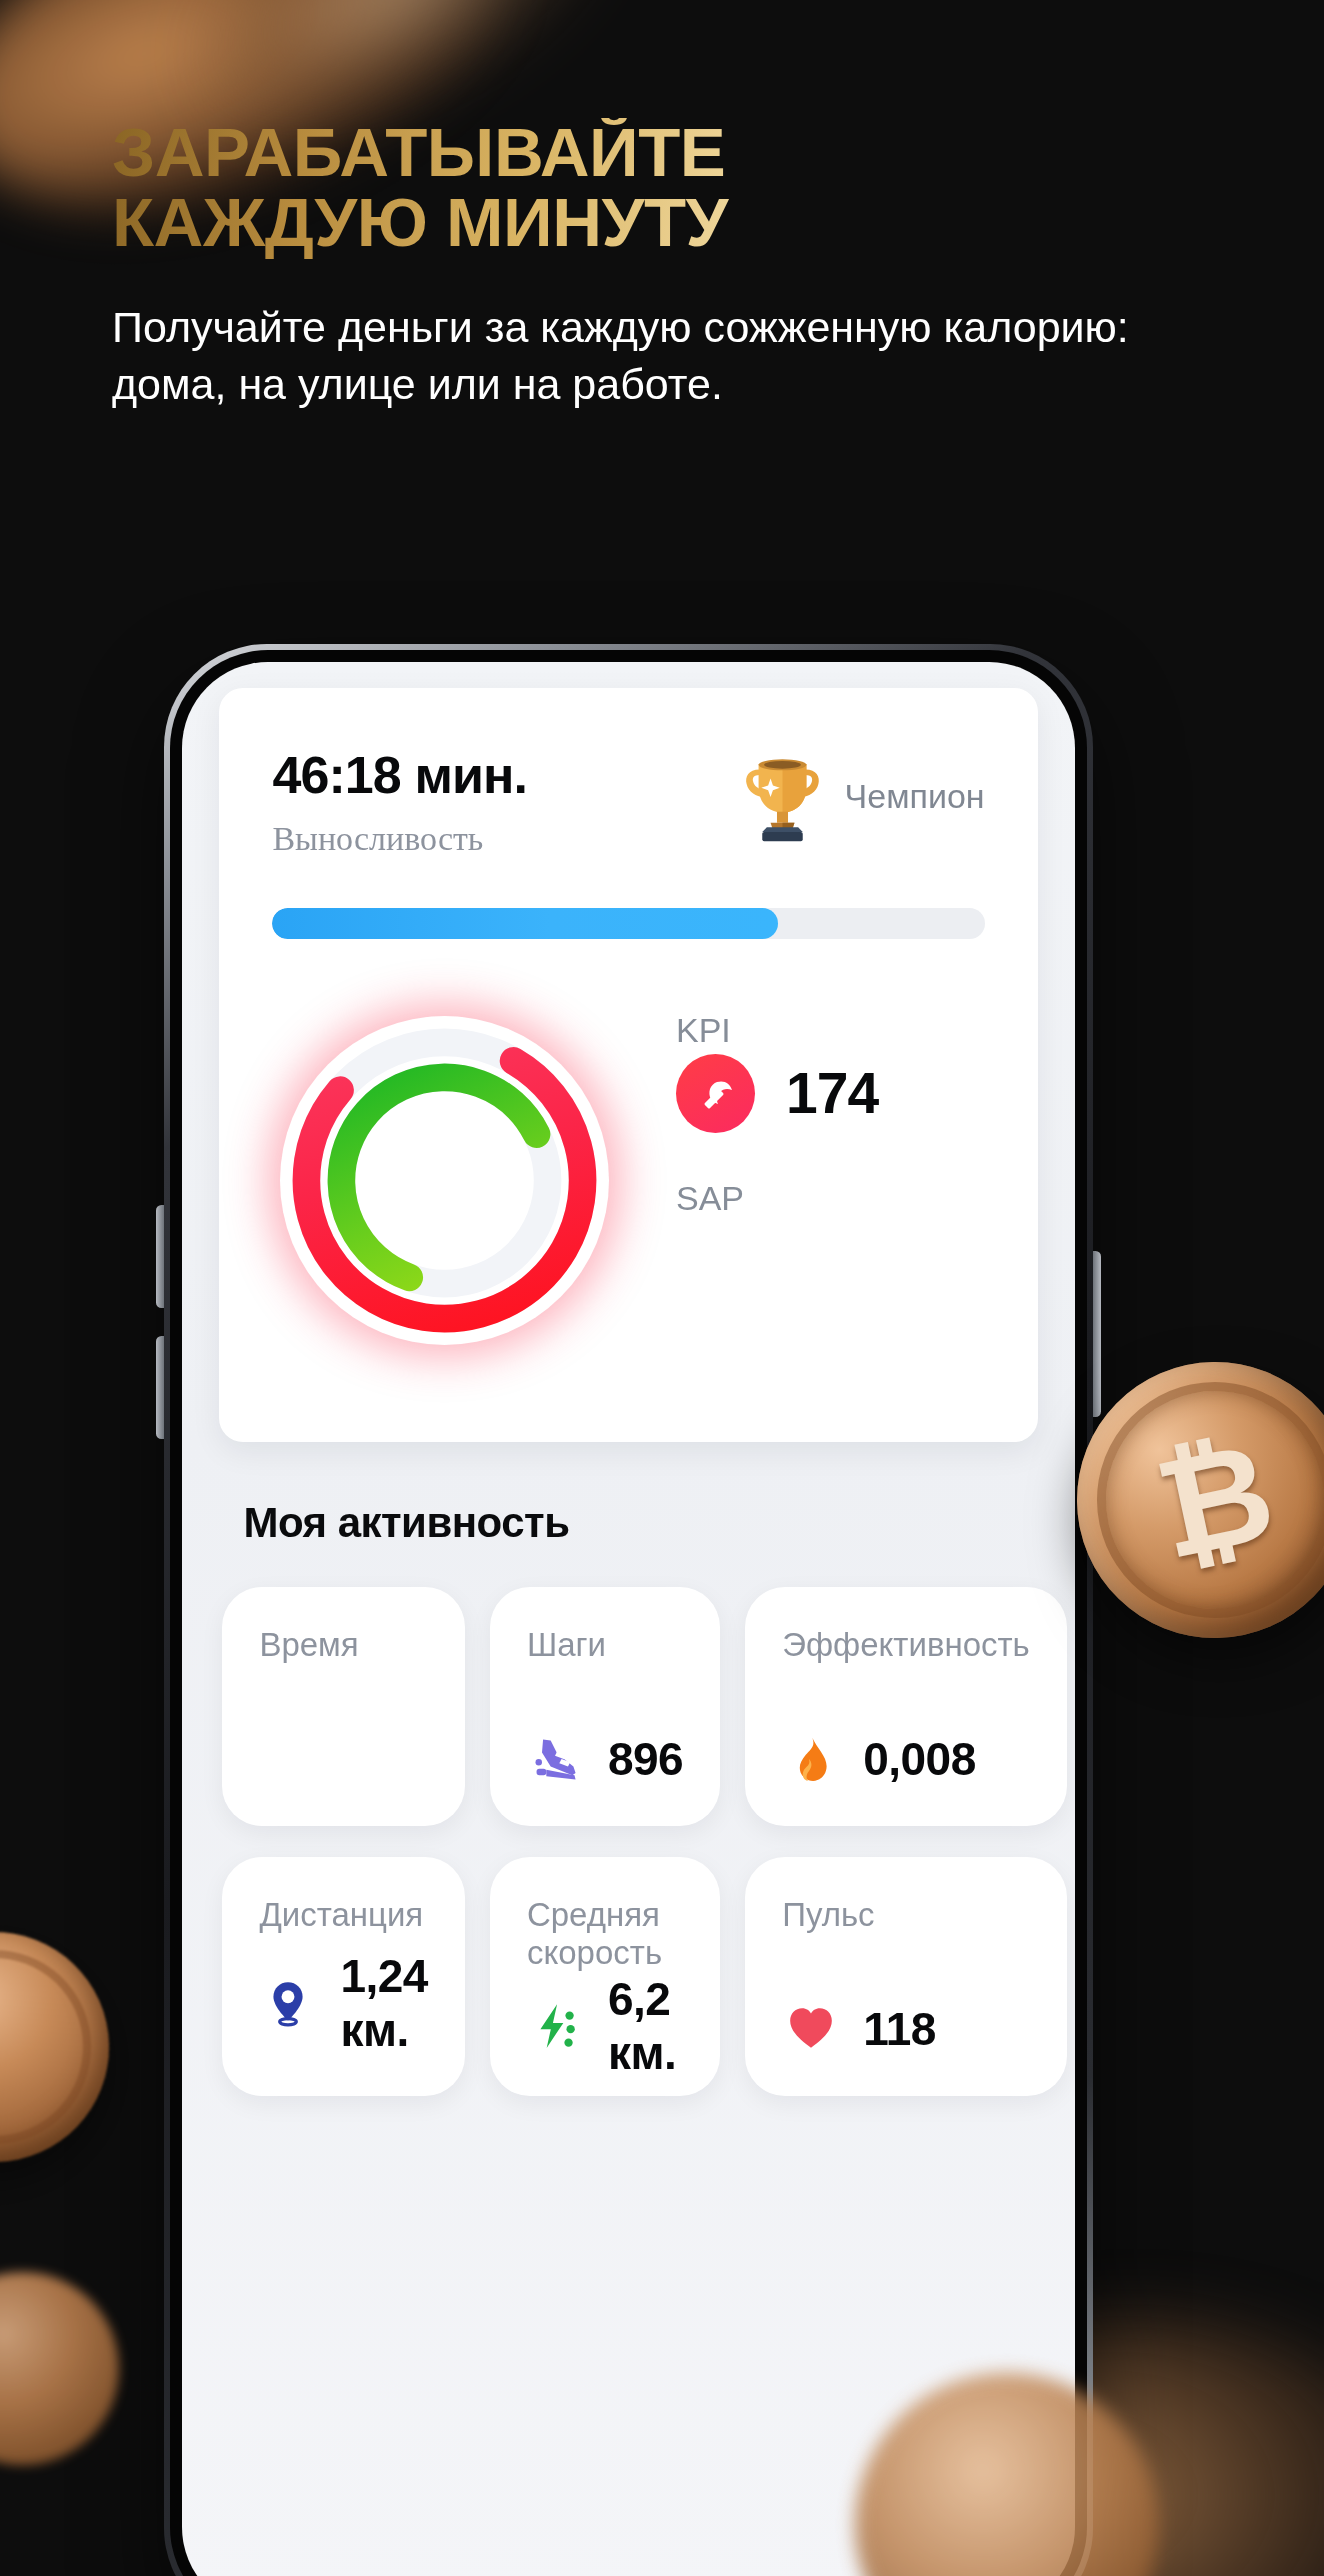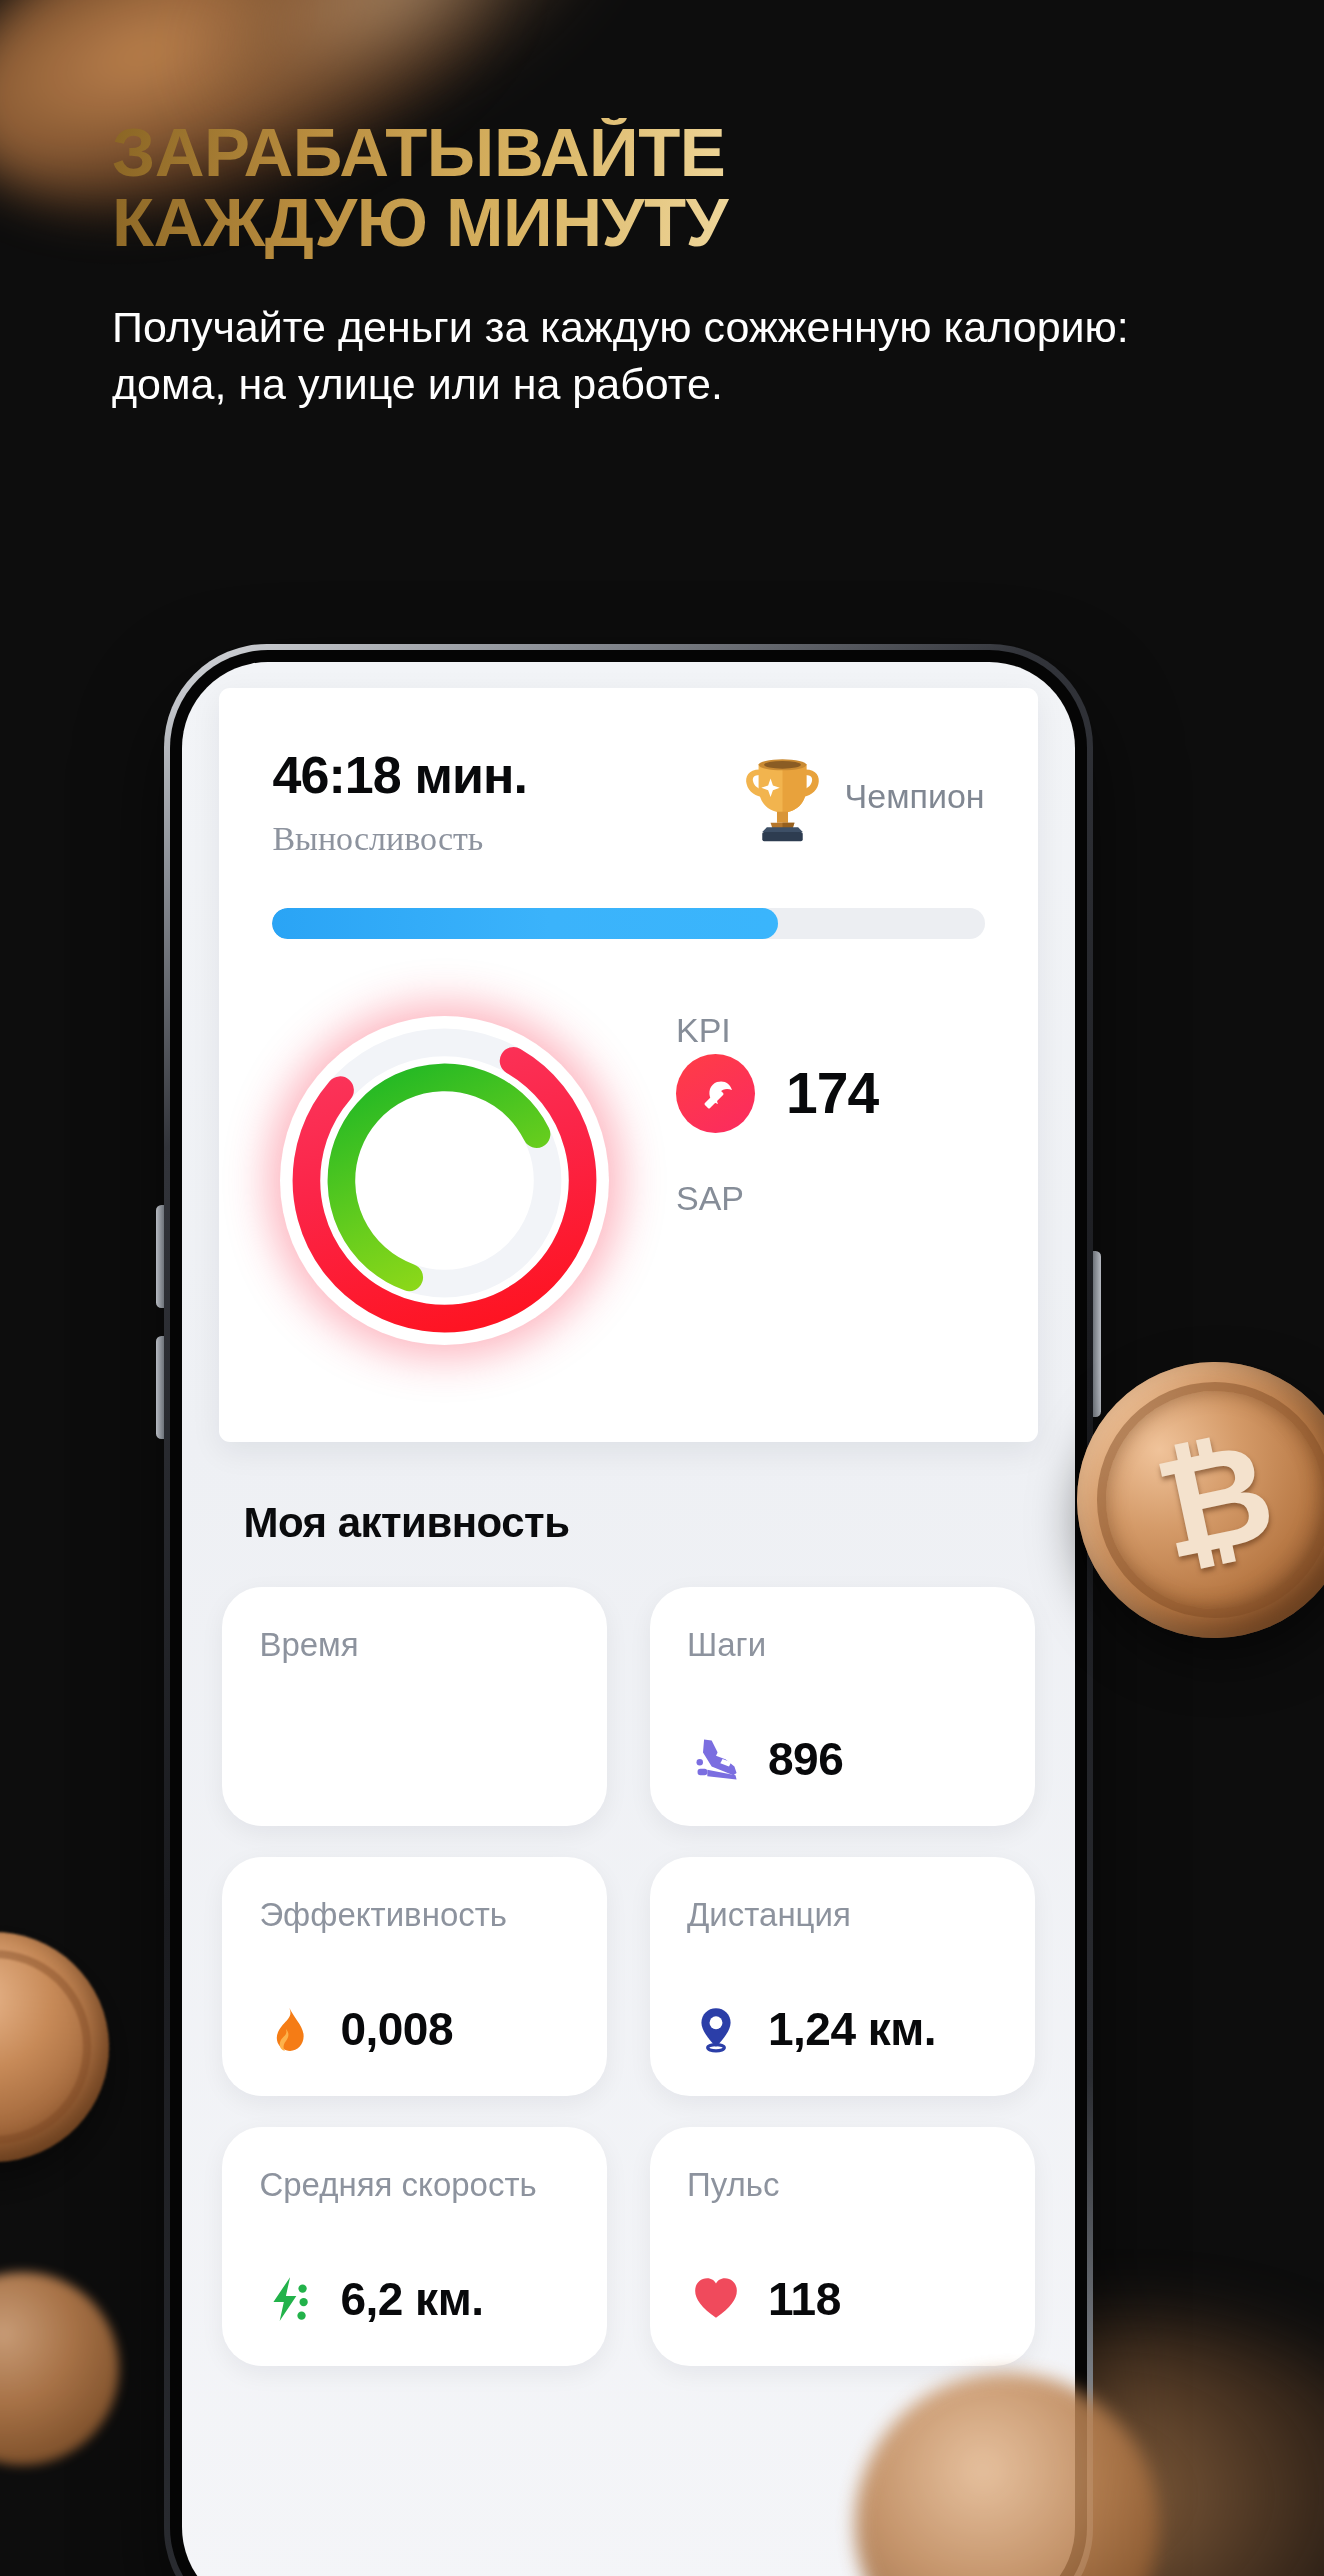--- a/index.html
+++ b/index.html
@@ -98,21 +98,21 @@
     background:linear-gradient(270deg,#b5b9c0,#6e737a);
     border-radius:0 5.5px 5.5px 0;
   }
 
   
   .top-card {
     position:absolute;
     left:37px; top:26px; right:37px;
     height:754px;
     background:#ffffff;
-    border-radius:11px;
+    border-radius:24px;
     box-shadow:0 9.2px 31px rgba(20,25,40,.07);
     padding:57px 53px 0 53px;
   }
   .tc-head { display:flex; align-items:flex-start; justify-content:space-between; }
   .tc-time { font-size:52px; font-weight:800; color:#08090b; letter-spacing:-0.9px; }
   .tc-sub  { font-size:34px; color:#8d939e; margin-top:14.7px; font-weight:400;font-family:Liberation Serif, serif; }
   .tc-champ { display:flex; align-items:center; gap:20px; margin-top:5.5px; }
   .tc-champ-label { font-size:34px; color:#808792; }
   .trophy { width:85px; height:92px; display:block; }
 
@@ -148,21 +148,21 @@
   .metric-value { font-size:57px; font-weight:800; color:#08090b; letter-spacing:-0.9px; }
   .metric-block + .metric-block { margin-top:46px; }
 
   
   .activity-title {
     position:absolute; left:61px; top:837px;
     font-size:42px; font-weight:800; color:#0a0b0d; letter-spacing:-0.5px;
   }
   .tiles {
     position:absolute; left:40px; right:40px; top:925px;
-    display:grid; grid-template-columns:1fr 1fr; gap:31px 43px;
+    display:grid; grid-template-columns:1fr 1fr 1fr; gap:31px 25px;
   }
   .tile {
     background:#ffffff;
     border-radius:40px;
     height:239px;
     padding:39px 37px;
     box-shadow:0 7.4px 24px rgba(20,25,40,.06);
     display:flex; flex-direction:column; justify-content:space-between;
   }
   .tile-label { font-size:33px; color:#8d939e; }

